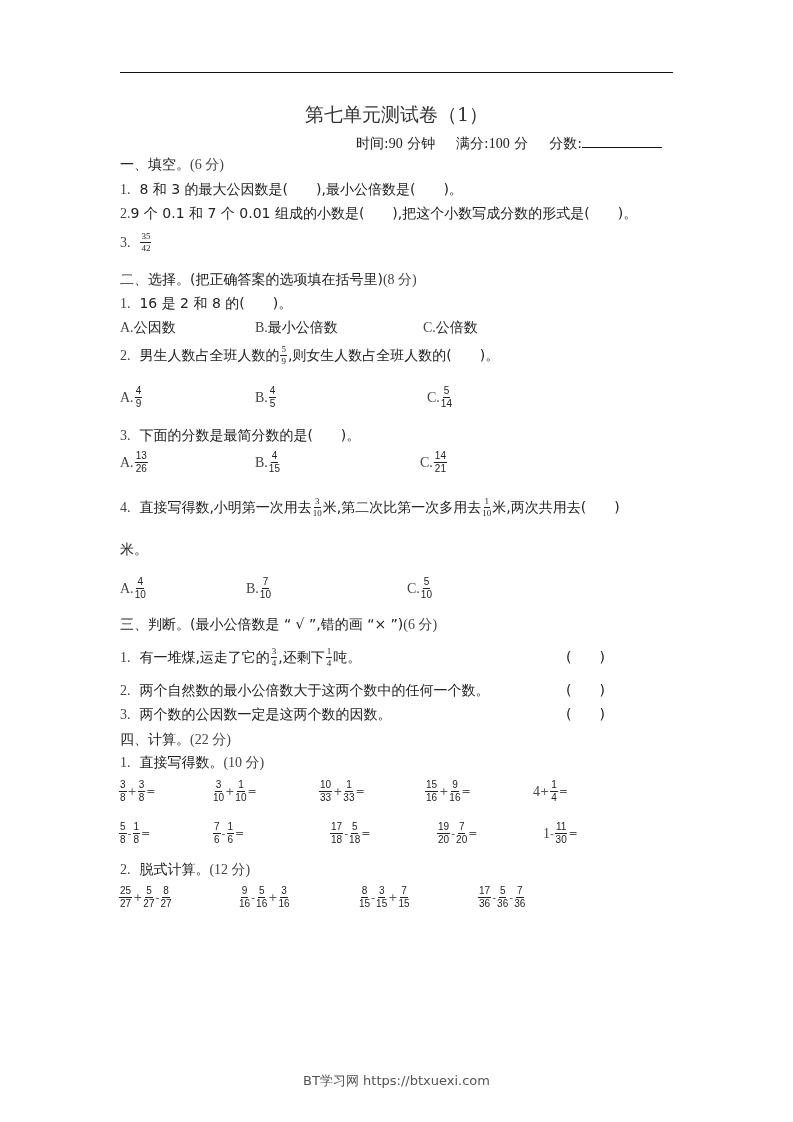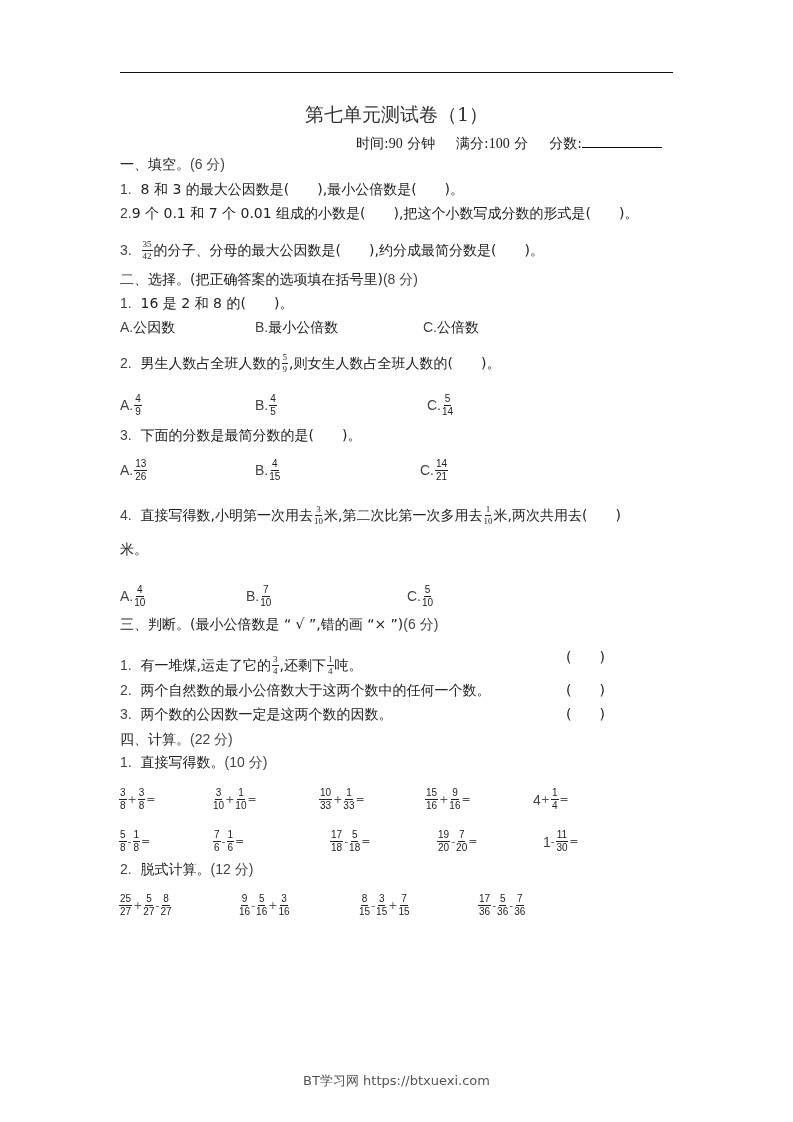--- a/index.html
+++ b/index.html
@@ -5,22 +5,22 @@
   html, body { margin:0; padding:0; background:#ffffff; }
   body { width:793px; height:1122px; position:relative; overflow:hidden;
          font-family:"DejaVu Sans", "Liberation Sans", sans-serif; color:#222; }
   .abs { position:absolute; white-space:nowrap; }
   .rule { position:absolute; left:120px; top:72px; width:553px; height:1px; background:#111; }
   .title { left:0; width:793px; top:102px; text-align:center; font-family:"DejaVu Serif","Liberation Serif",serif; font-size:19px; color:#333; }
   .meta { top:133px; left:356px; font-size:14px; color:#222; }
   .meta .num { font-family:"Liberation Serif", serif;text-align:center; }
   .blank { display:inline-block; width:80px; border-bottom:1px solid #111; height:14px; vertical-align:baseline; }
   .line { font-size:14px; color:#222; }
-  .n { font-family:Liberation Sans, sans-serif; color:#444;margin-top:48px; }
-  .frac { display:inline-flex; flex-direction:column; align-items:center; vertical-align:middle; line-height:1; margin:8px 1px; }
+  .n { font-family:Liberation Serif, serif; color:#444;margin-top:48px; }
+  .frac { display:inline-flex; flex-direction:column; align-items:center; vertical-align:middle; line-height:1; margin:0 1px; }
   .frac .nu { font-size:10px; padding:0 1px 1px; border-bottom:1.3px solid #222; font-family:"Liberation Sans", sans-serif; }
   .frac .de { font-size:10px; padding-top:1px; font-family:"Liberation Sans", sans-serif; }
   .frac.sm .nu, .frac.sm .de { font-size:9px; font-family:"Liberation Serif", serif; }
   .op { font-size:11px; color:#555; margin:0 0; vertical-align:middle; }
   .calc { font-size:12px; }
   .footer { top:1072px; left:0; width:793px; text-align:center; font-size:13px; color:#555; }
 </style>
 </head>
 <body>
 
@@ -43,21 +43,21 @@
   <span class="n">1.</span>&nbsp; <span>8 和 3 的最大公因数是(　　),最小公倍数是(　　)。</span>
 </div>
 <div class="abs line" style="left:120px;top:205px">
   <span class="n">2.</span><span>9 个 0.1 和 7 个 0.01 组成的小数是(　　),把这个小数写成分数的形式是(　　)。</span>
 </div>
 <div class="abs line" style="left:120px;top:232px">
   <span class="n">3.</span>&nbsp;
   <span class="frac sm">
       <span class="nu">35</span>
       <span class="de">42</span>
-    </span><span>的分子、分母的最大公因数是(　　),约分成最简分数是(　　)。</span>
+    </span>
 </div>
 
 <div class="abs line" style="left:120px;top:271px">
   <span>二、选择。(把正确答案的选项填在括号里)</span><span class="n">(8 分)</span>
 </div>
 <div class="abs line" style="left:120px;top:295px">
   <span class="n">1.</span>&nbsp; <span>16 是 2 和 8 的(　　)。</span>
 </div>
 <div class="abs line" style="left:120px;top:319px"><span class="n">A.</span><span>公因数</span></div>
 <div class="abs line" style="left:255px;top:319px"><span class="n">B.</span><span>最小公倍数</span></div>

